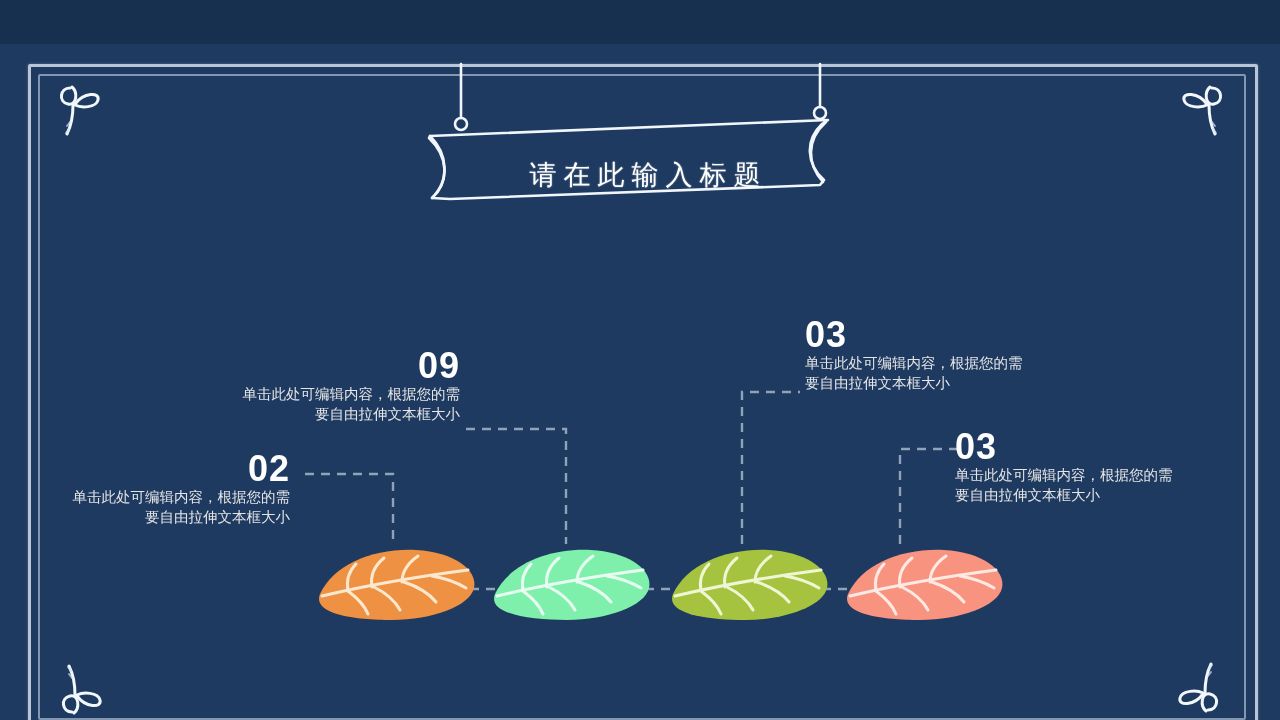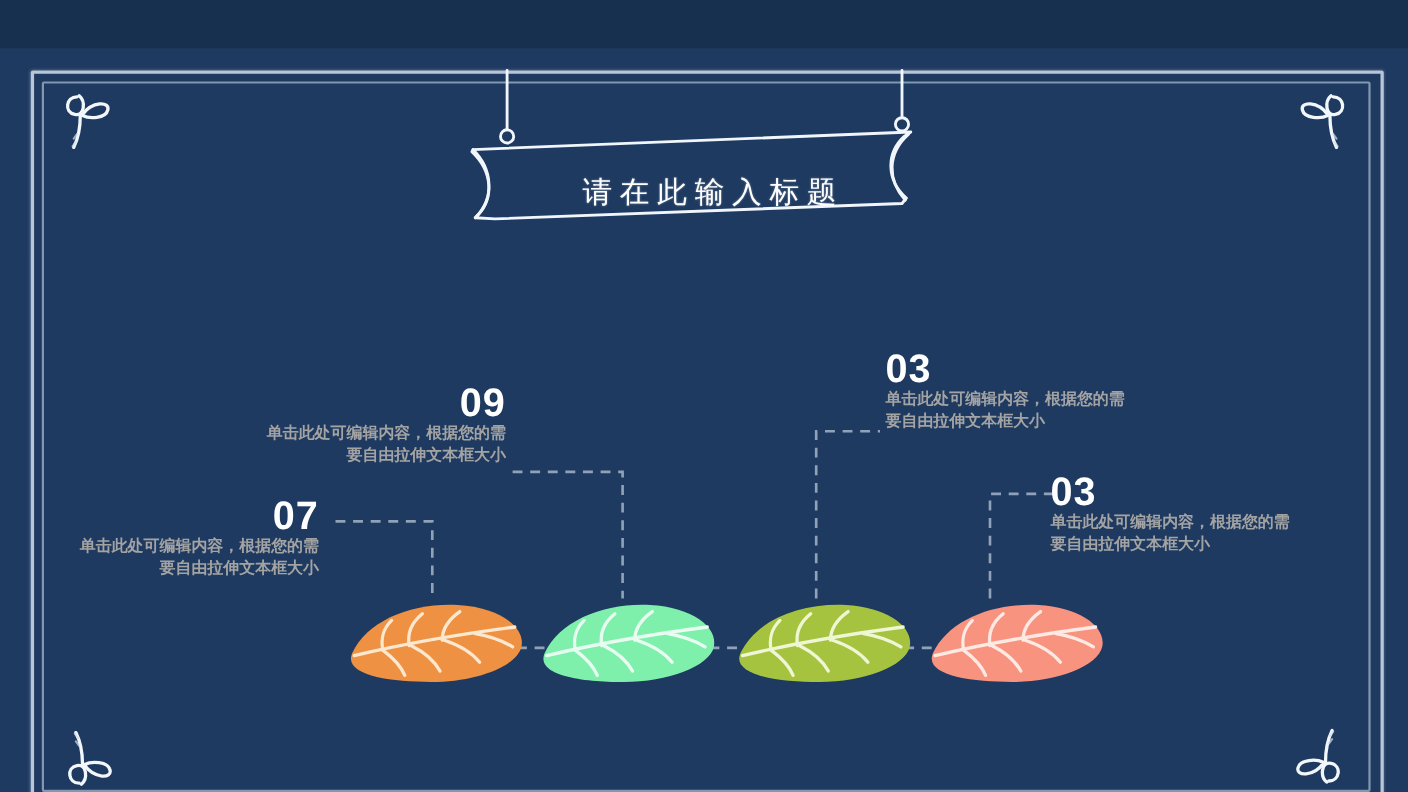--- a/index.html
+++ b/index.html
@@ -87,25 +87,25 @@
   
   .block { position: absolute; width: 230px; }
   .block .num {
     color: #ffffff;
     font-size: 36px;
     line-height: 34px;
     font-weight: 700;
     letter-spacing: 1px;
   }
   .block .body {
-    color: #a3a3a3;
+    color: #e5e5e5;
     font-size: 14.5px;
     line-height: 20px;
     margin-top: 1px;
-    font-weight: 700;
+    font-weight: 400;
   }
   .block.right { text-align: right; }
   .block.left  { text-align: left; }
 
   .block-01 { left: 60px;  top: 408px; }
   .block-02 { left: 230px; top: 305px; }
   .block-03 { left: 805px; top: 274px; }
   .block-04 { left: 955px; top: 386px; }
 </style>
 </head>
@@ -259,21 +259,21 @@
         <path d="M90 38 C90 27 96 19 106 12"></path>
         <path d="M36 47 C44 53 52 60 56 70"></path>
         <path d="M62 43 C72 48 82 55 88 66"></path>
         <path d="M92 38 C104 42 116 48 124 58"></path>
         <path d="M120 32 C132 34 144 38 154 44"></path>
       </g>
     </svg>
   </div>
 
   <div class="block block-01 right">
-    <div class="num">07</div>
+    <div class="num">02</div>
     <div class="body">单击此处可编辑内容，根据您的需要自由拉伸文本框大小</div>
   </div>
 
   <div class="block block-02 right">
     <div class="num">09</div>
     <div class="body">单击此处可编辑内容，根据您的需要自由拉伸文本框大小</div>
   </div>
 
   <div class="block block-03 left">
     <div class="num">03</div>

